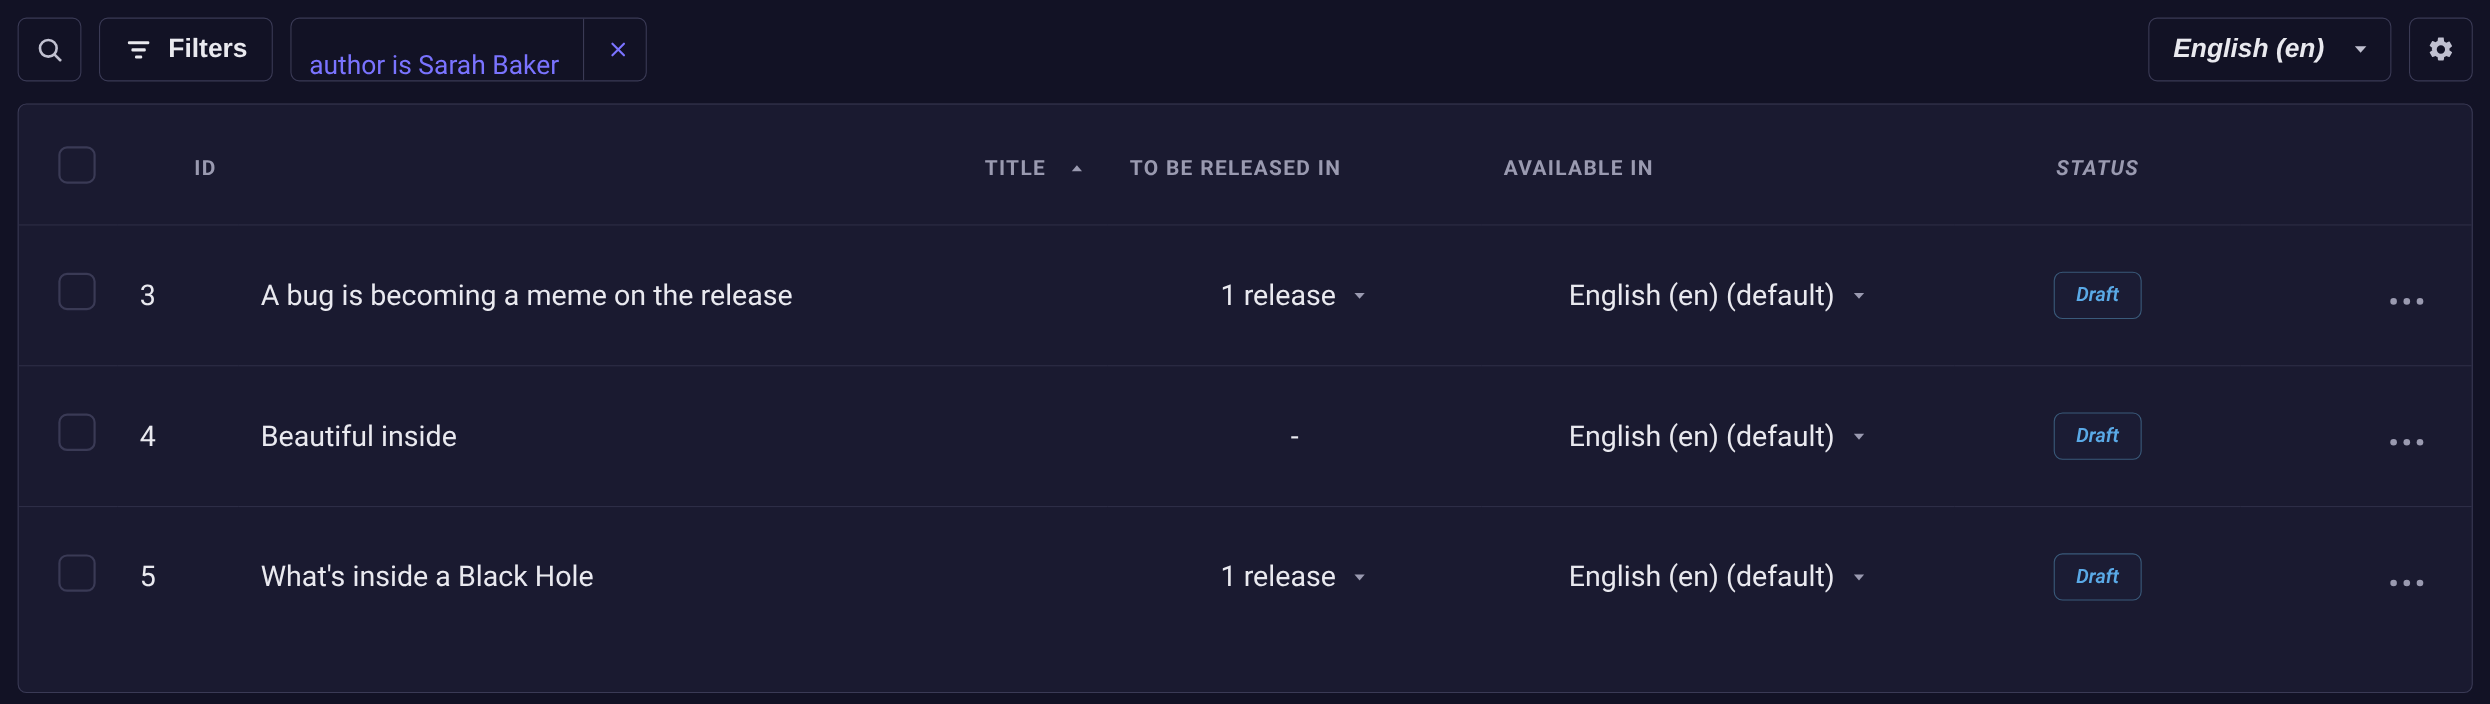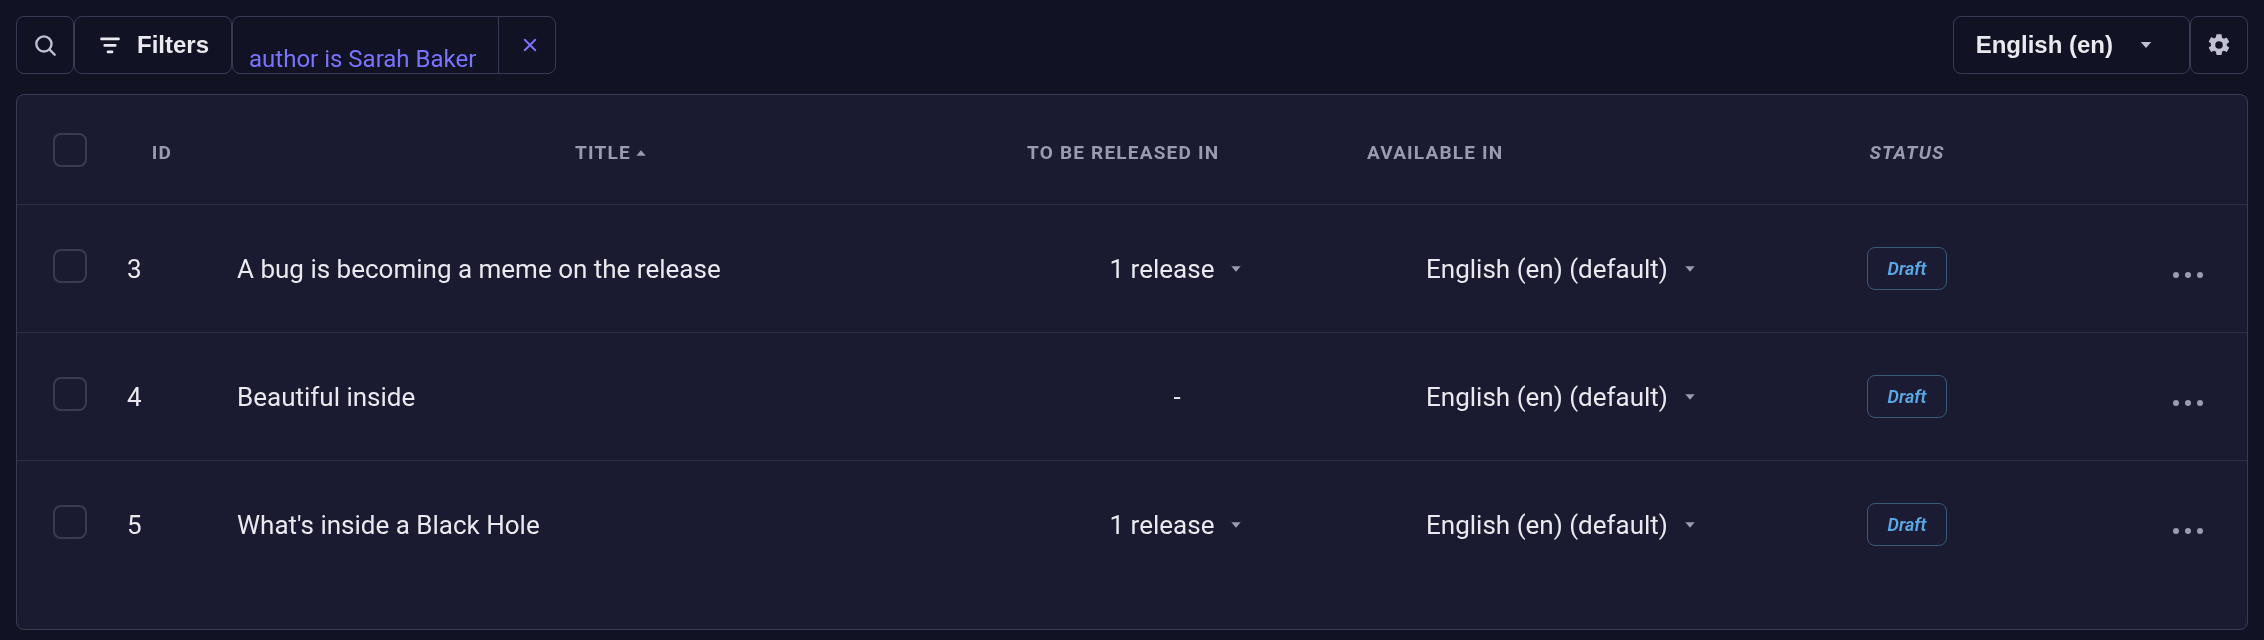--- a/index.html
+++ b/index.html
@@ -21,20 +21,21 @@
     width: 2264px;
     height: 640px;
     overflow: hidden;
     padding: 16px;
   }
 
   
   .toolbar {
     display: flex;
     align-items: center;
+    gap: 16px;
     margin-bottom: 20px;
   }
   .btn {
     display: inline-flex;
     align-items: center;
     justify-content: center;
     gap: 14px;
     border: 1.5px solid var(--border);
     border-radius: 8px;
     background: transparent;
@@ -75,21 +76,21 @@
     border-radius: 8px;
     background: var(--panel);
     height: 536px;
     overflow: hidden;
   }
   table {
     width: 100%;
     border-collapse: collapse;
   }
   thead th {
-    text-align: center;
+    text-align: right;
     font-size: 19px;
     font-weight: 700;
     letter-spacing: 1.2px;
     color: var(--text-dim);
     padding: 38px 20px 32px 20px;
     text-transform: uppercase;
   }
   tbody td {
     padding: 42px 20px;
     font-size: 26px;
@@ -121,21 +122,21 @@
     border: 2px solid var(--border);
     border-radius: 8px;
     display: inline-block;
     background: transparent;
     cursor: pointer;
   }
 
   .sort-hdr {
     display: inline-flex;
     align-items: center;
-    gap: 2px;
+    gap: 20px;
     cursor: pointer;
   }
 
   .status-badge {
     display: inline-flex;
     align-items: center;
     justify-content: center;
     border: 1.5px solid var(--status-border);
     border-radius: 8px;
     color: var(--status-text);
@@ -181,21 +182,21 @@
         <svg width="18" height="18" viewBox="0 0 24 24" fill="none" stroke="#7a73ff" stroke-width="2.6" stroke-linecap="round">
             <line x1="5" y1="5" x2="19" y2="19"></line>
             <line x1="19" y1="5" x2="5" y2="19"></line>
           </svg>
       </span>
     </span>
   </div>
 
   <div class="spacer"></div>
 
-  <button class="btn" style="padding-right:34px;">
+  <button class="btn" style="padding-right:18px;font-style:italic;">
     <span>English (en)</span>
     <span style="margin-left:10px;">
       <svg width="18" height="18" viewBox="0 0 24 24" fill="#c0c0d0">
           <path d="M5 8l7 8 7-8z"></path>
         </svg>
     </span>
   </button>
 
   <button class="btn icon-only">
     <span>

